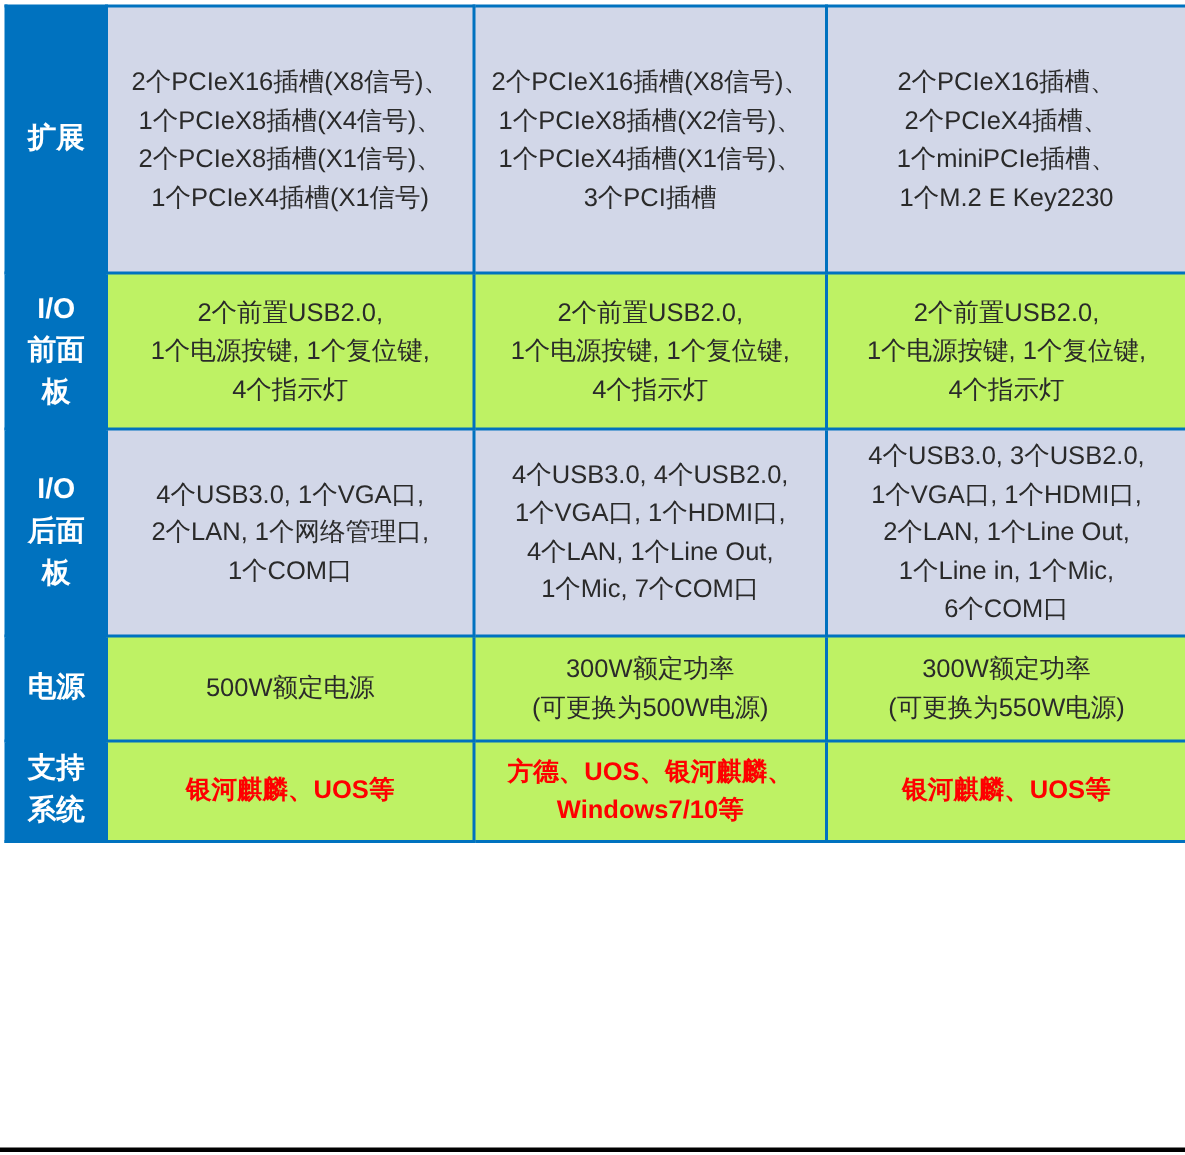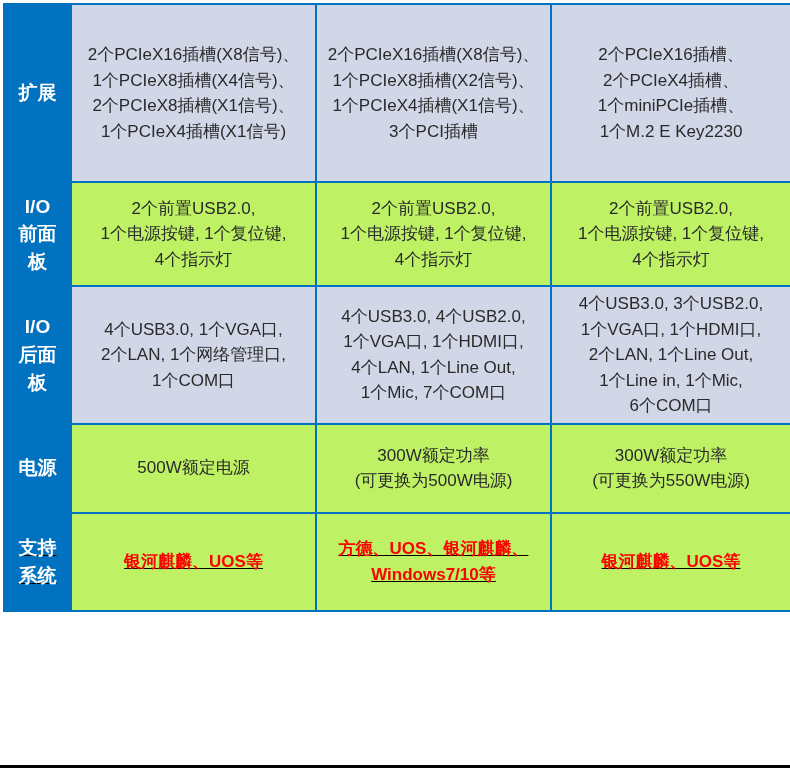--- a/index.html
+++ b/index.html
@@ -42,23 +42,23 @@
   }
   tr.shade-lav td { background: #d2d7e8; }
   tr.shade-lt  td { background: #bef264; }
   tr.os-row td {
     color: #fe0000;
     font-weight: bold;
   }
   tr.r0 { height: 178px; }
   tr.r1 { height: 104px; }
   tr.r2 { height: 135px; }
-  tr.r3 { height: 89px; }
+  tr.r3 { height: 70px; }
   tr.r4 { height: 79px; }
-  tr.r5 { height: 98px; text-decoration: underline; }
+  tr.r5 { height: 67px; }
   .bottom-bar {
     position: absolute;
     left: 0;
     right: 0;
     bottom: 2px;
     height: 3px;
     background: #000000;
   }
 </style>
 </head>

